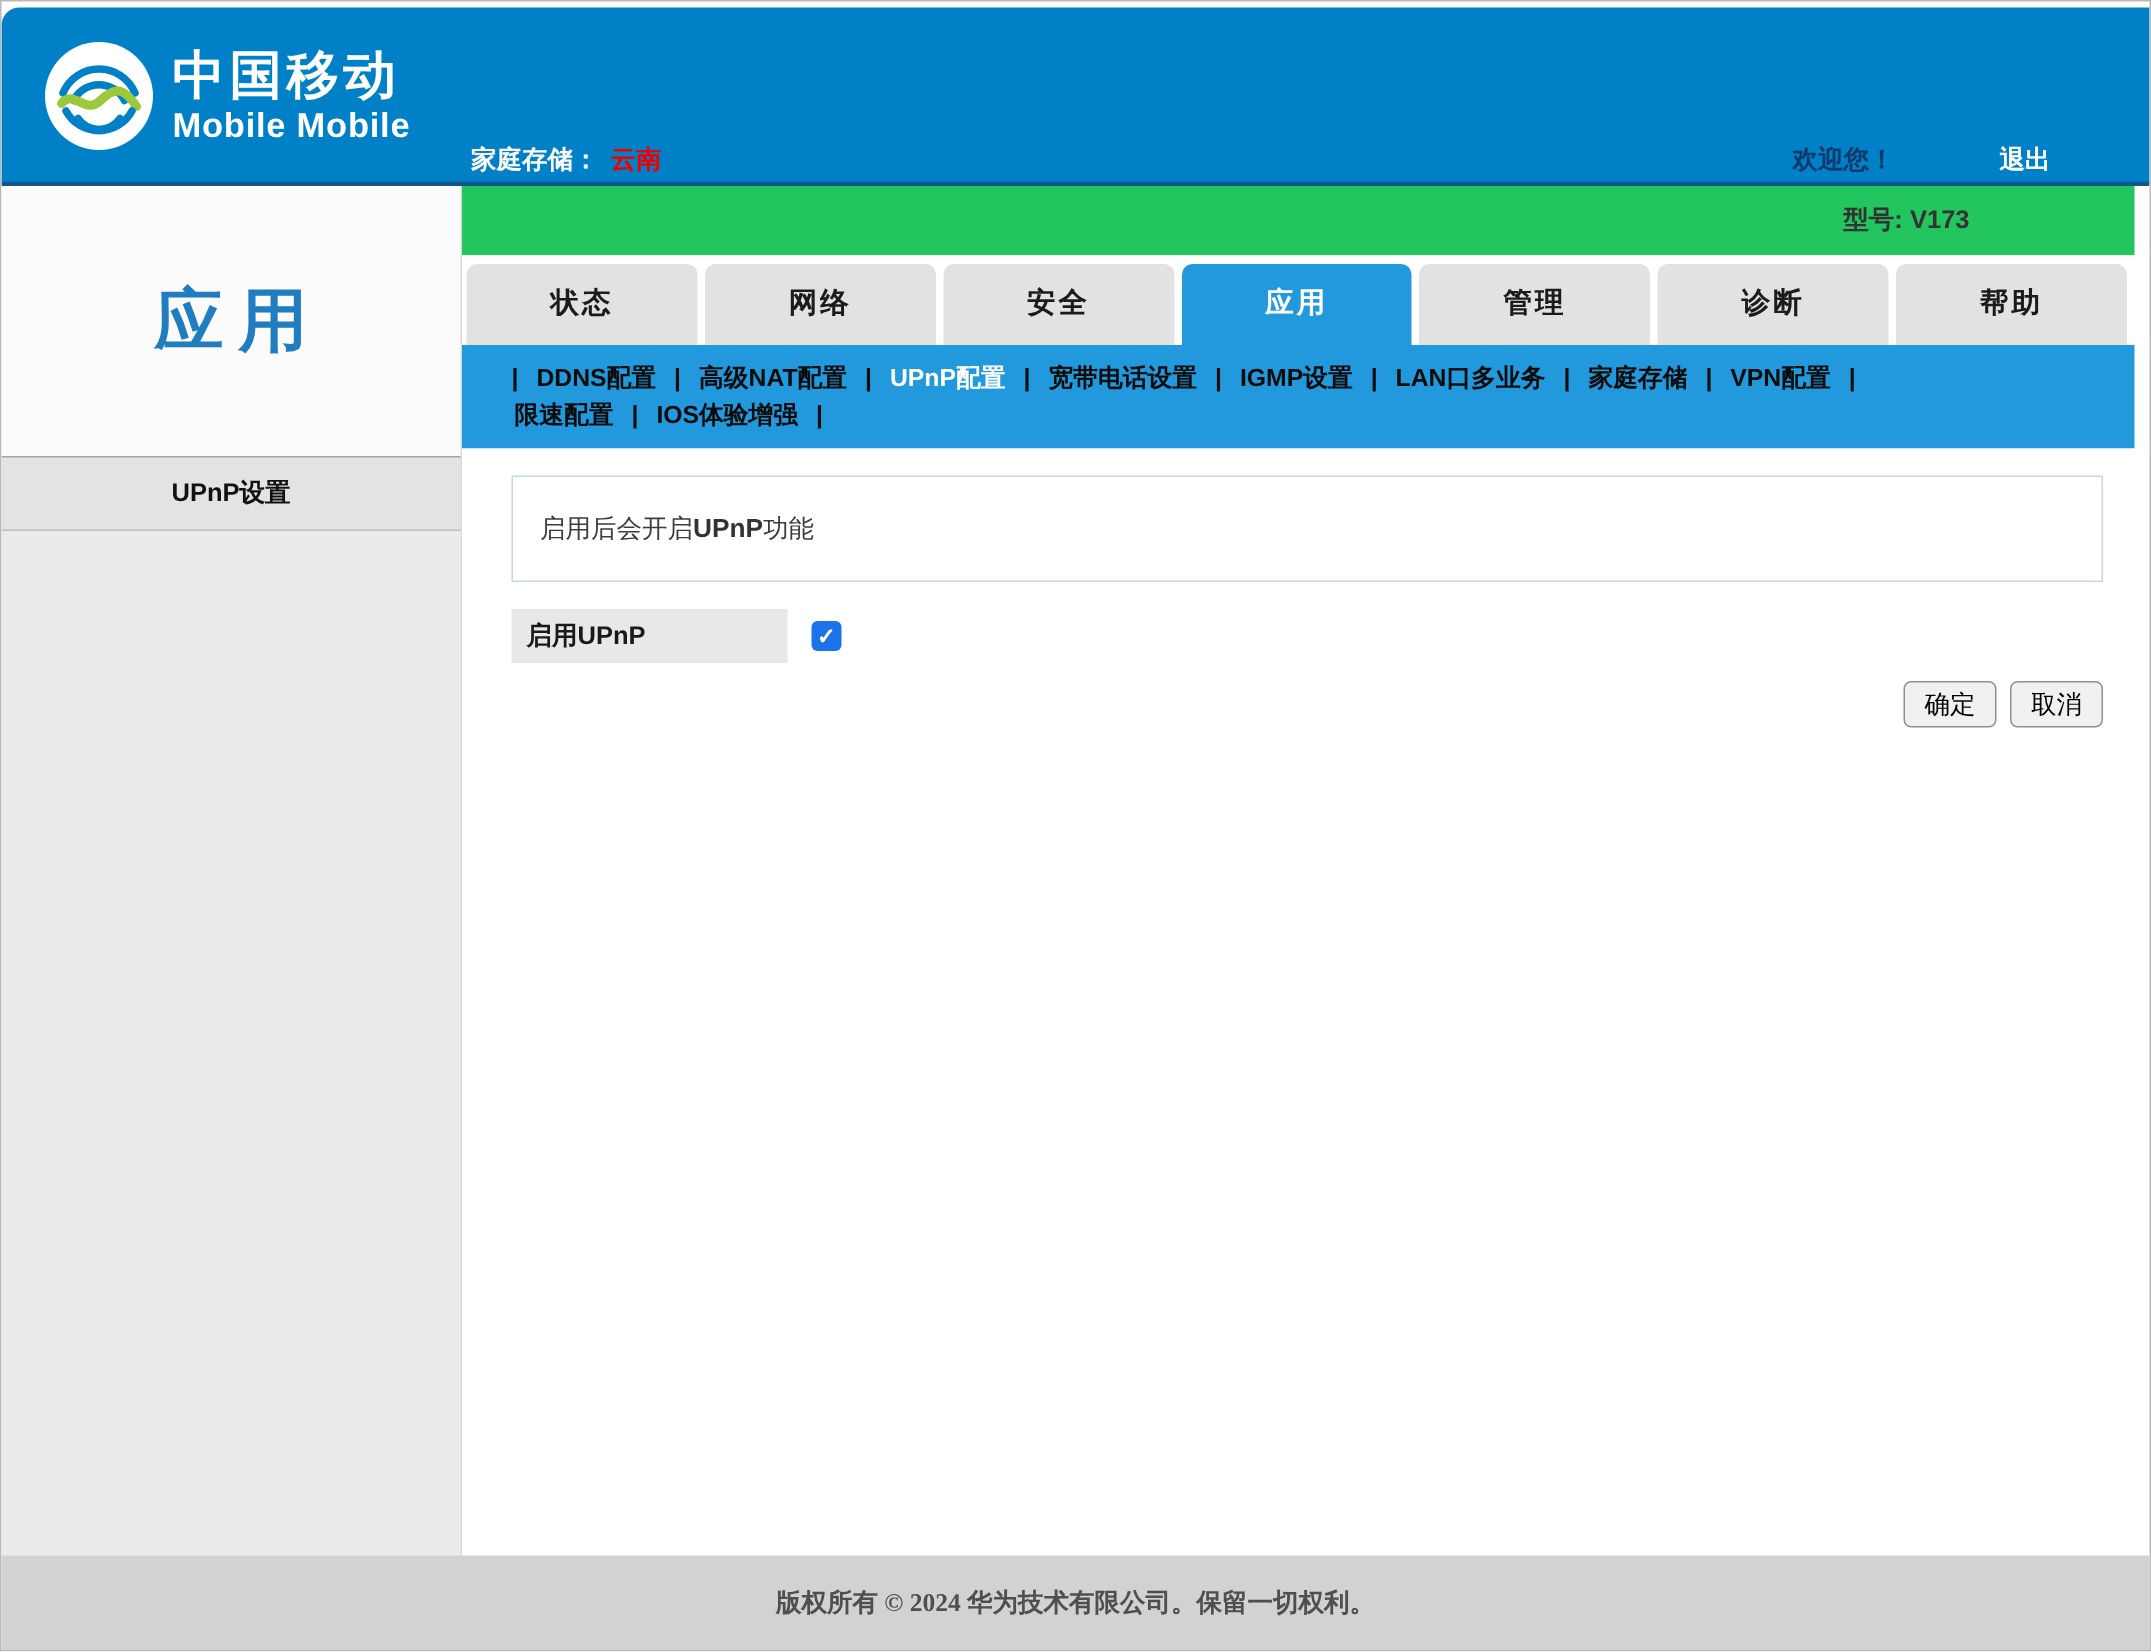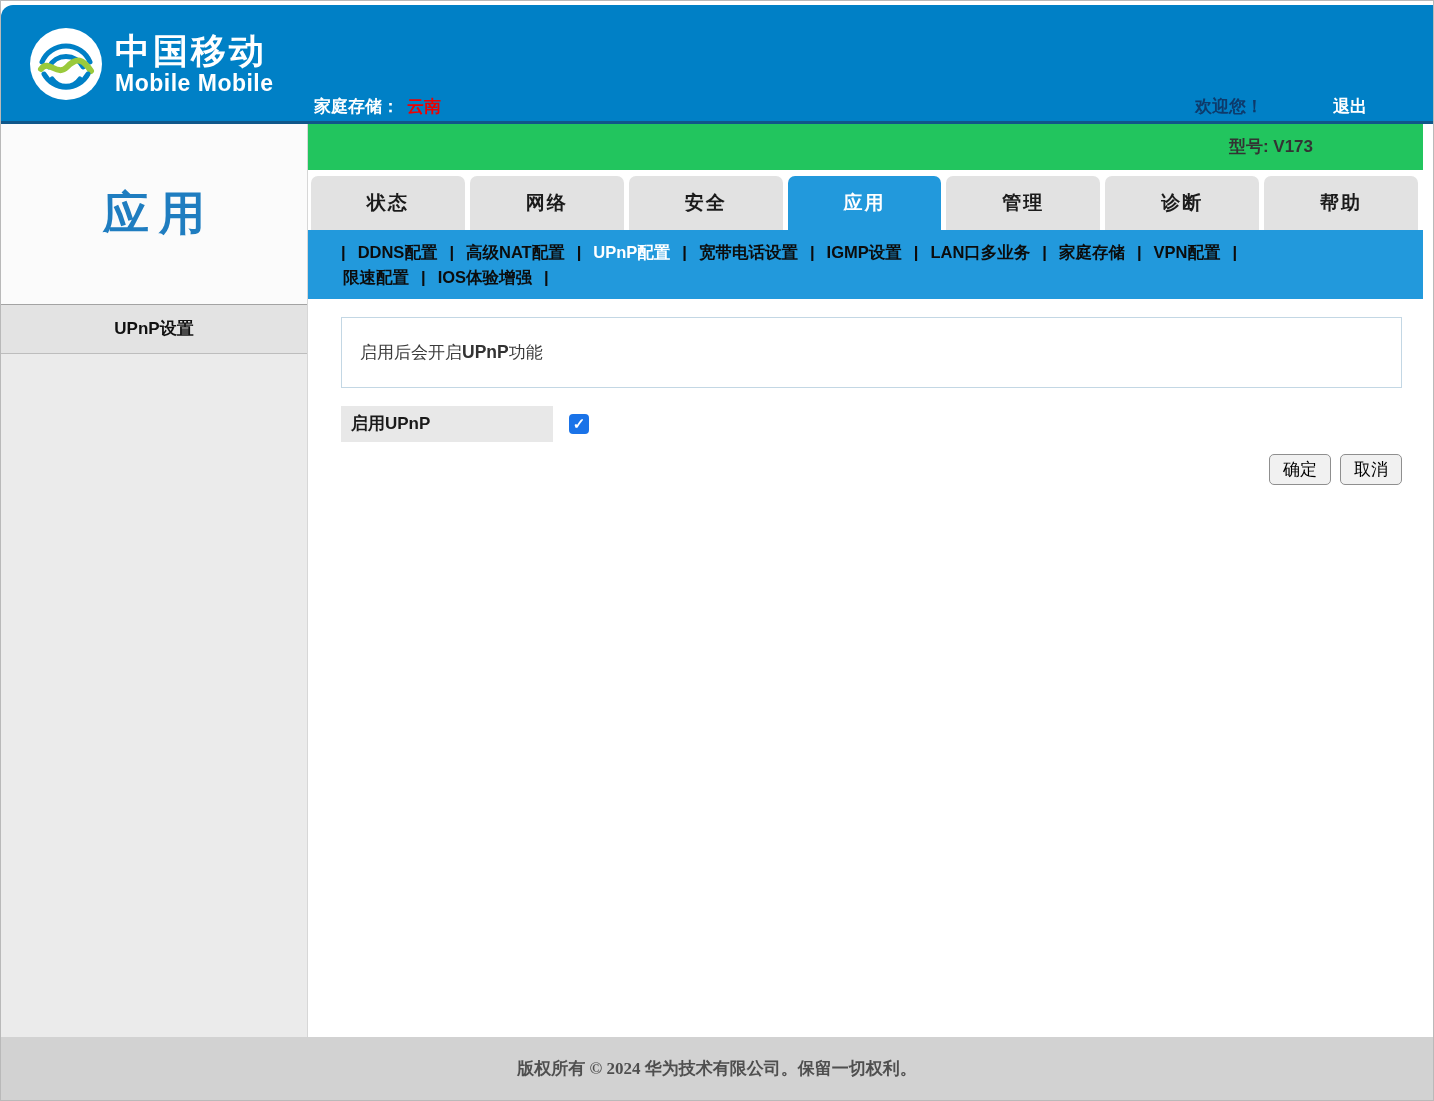--- a/index.html
+++ b/index.html
@@ -110,21 +110,21 @@
   .info-box{
     margin:18px 21px 0 33px;
     border:1px solid #c3d7e4;
     padding:23px 18px;
     font-size:17px; color:#3c3c3c;
   }
   .info-box b{ font-size:17.5px; color:#333; }
 
   .field-row{ margin:18px 0 0 33px; display:flex; align-items:center; }
   .field-label{
-    width:212px; height:36px; line-height:36px;
+    width:184px; height:36px; line-height:36px;
     background:#e8e8e8; padding-left:10px;
     font-size:17px; font-weight:bold; color:#1a1a1a;
   }
   .checkbox{
     width:20px; height:20px; margin-left:16px;
     background:#1a73e8; border-radius:4px;
     display:flex; align-items:center; justify-content:center;
     color:#ffffff; font-size:15px; font-weight:bold;
     cursor:pointer;
   }

